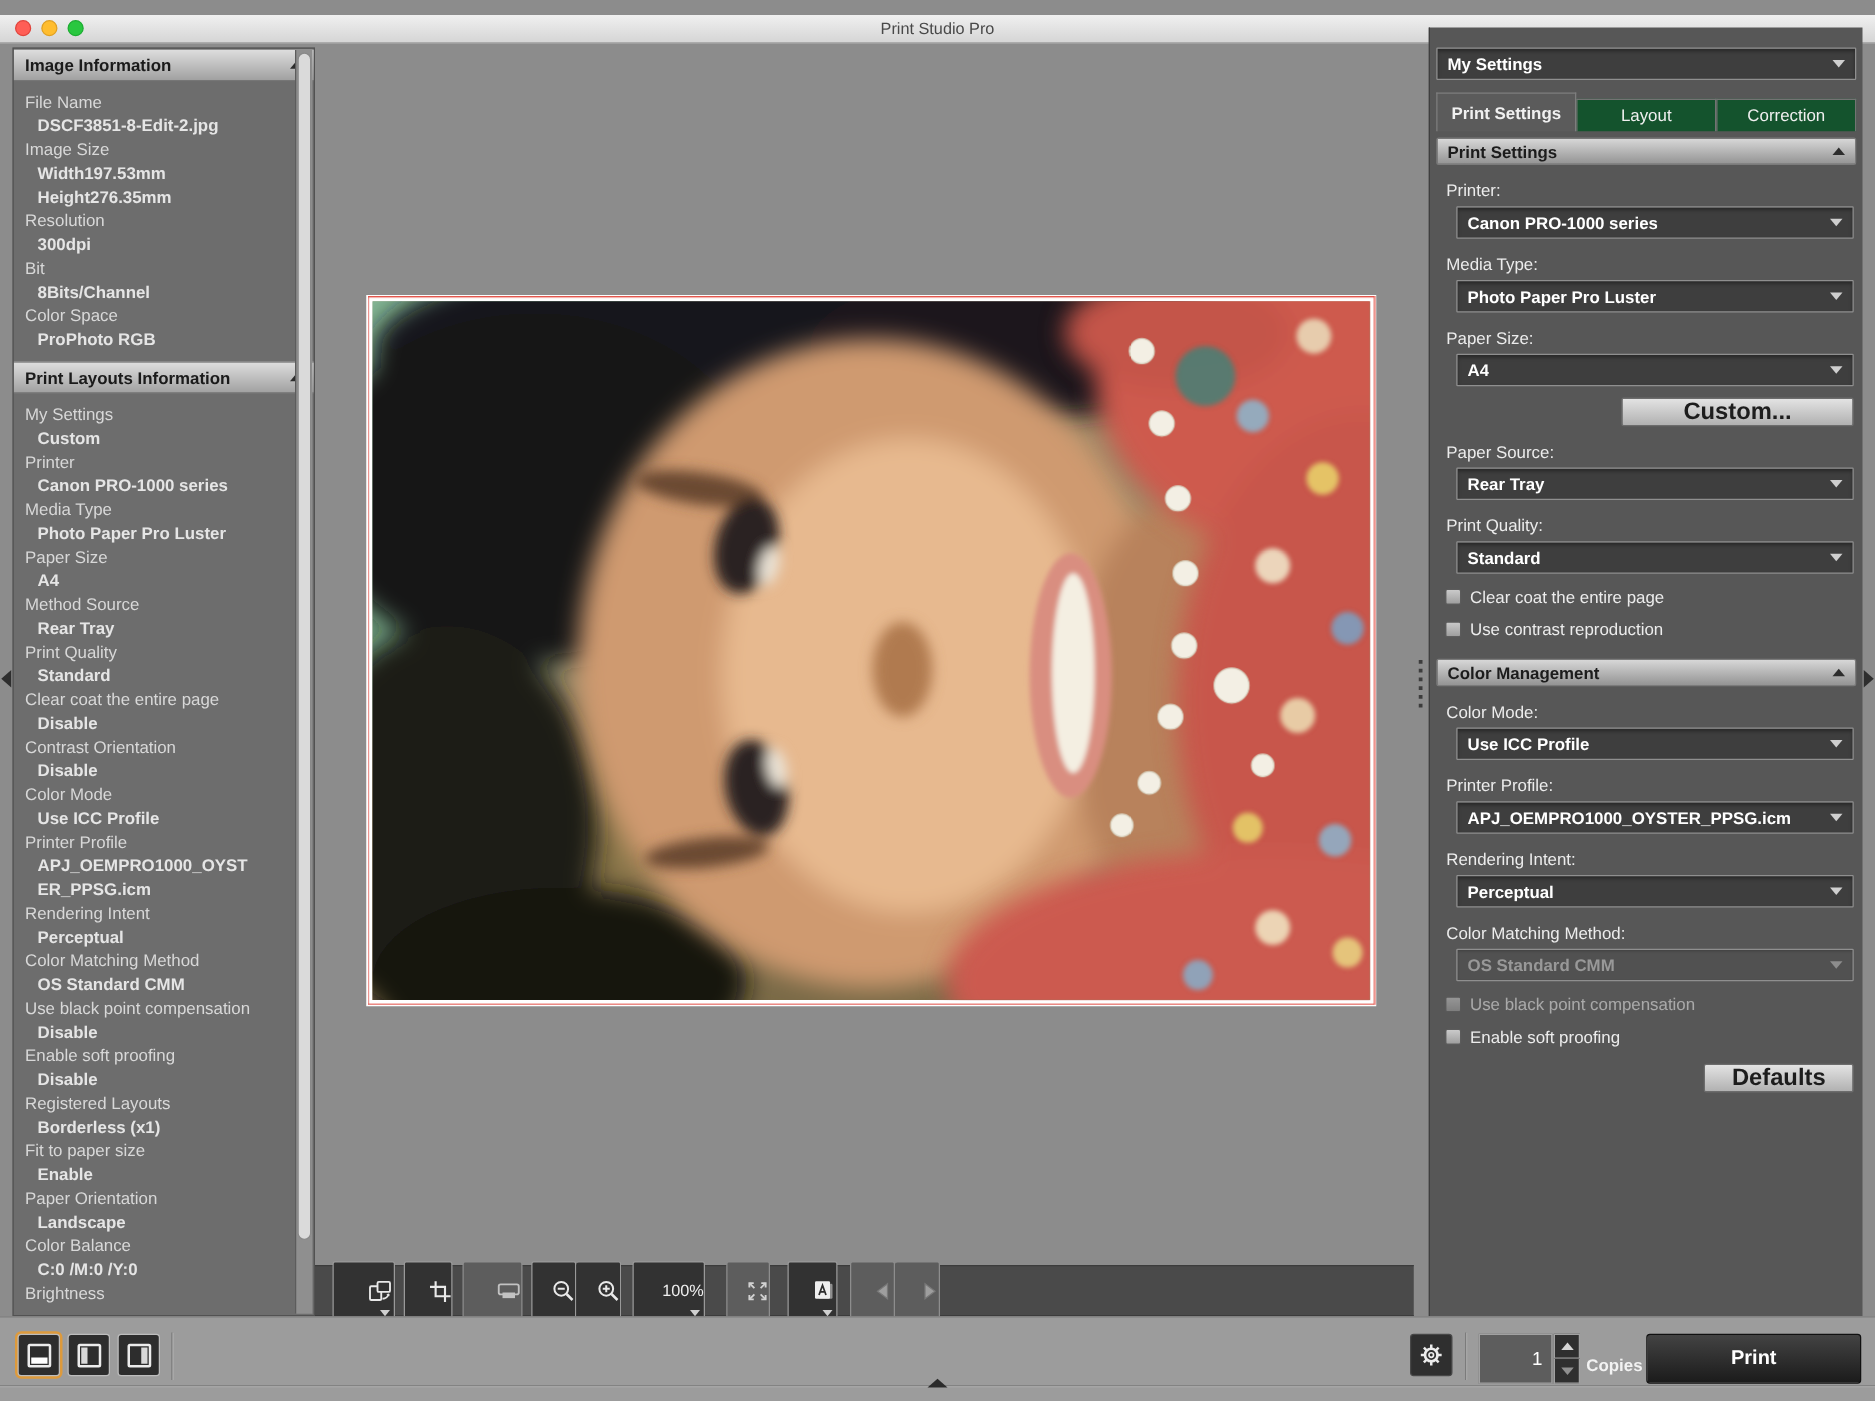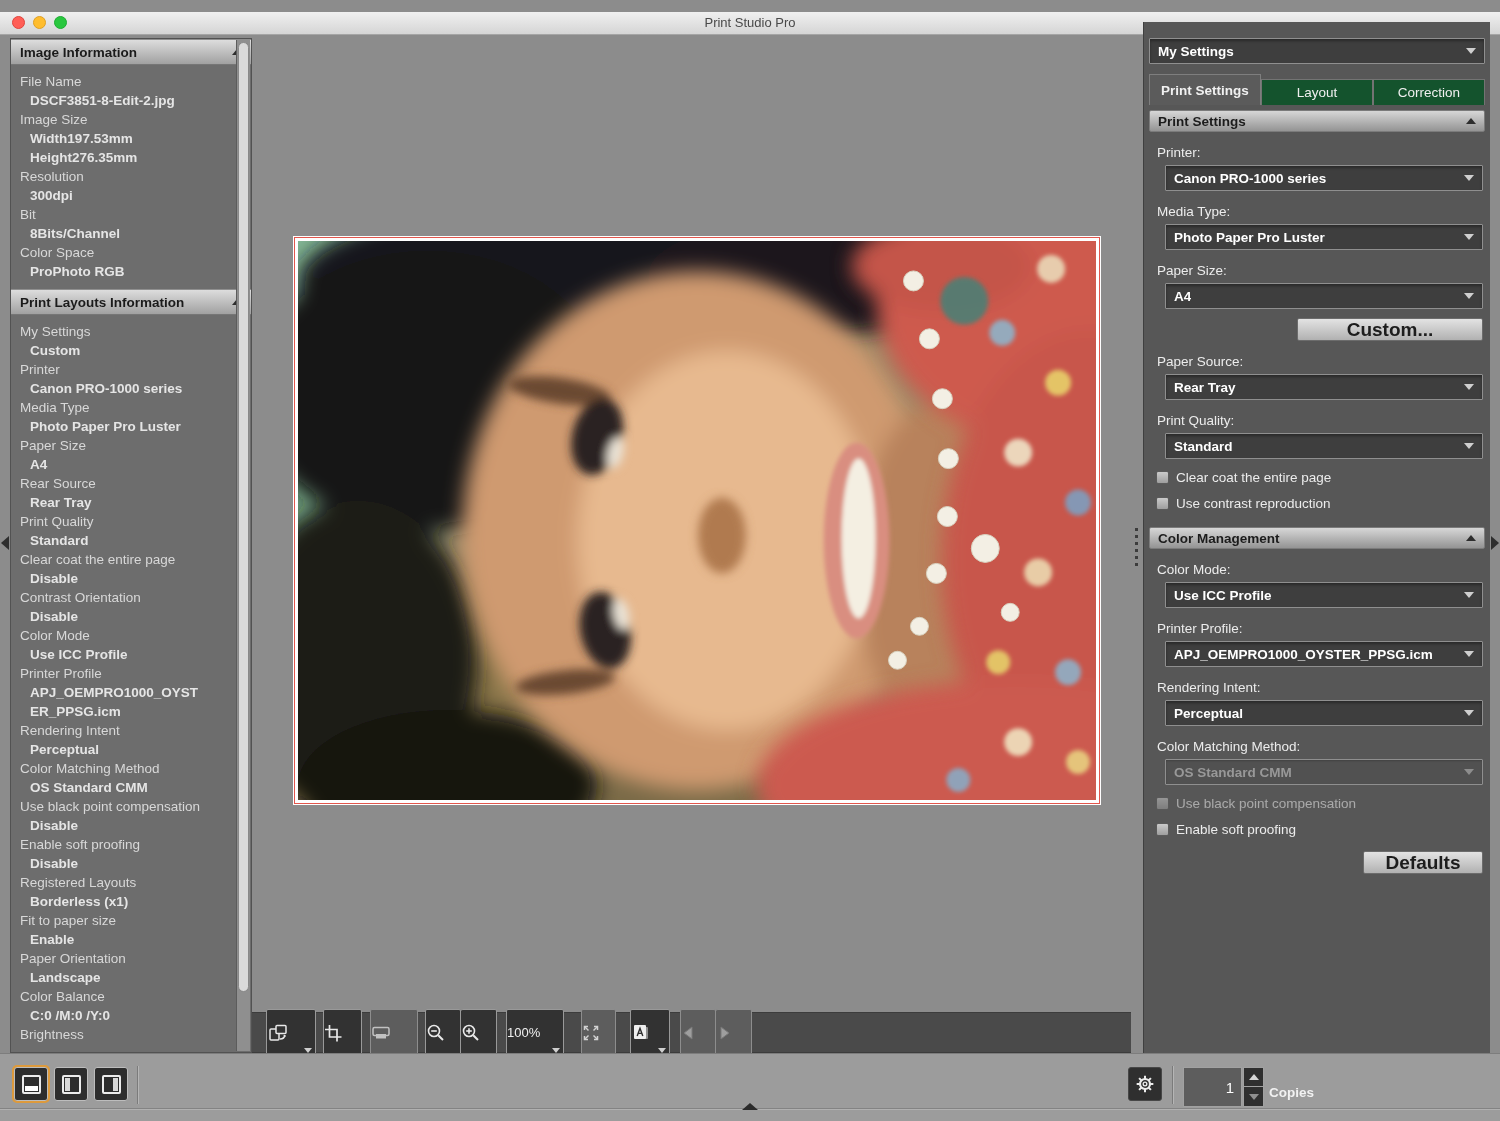--- a/index.html
+++ b/index.html
@@ -42,21 +42,21 @@
   .paper{position:absolute;left:293px;top:236px;width:808px;height:569px;
     background:#ffffff;box-sizing:border-box;padding:5px;}
   .paper::before{content:"";position:absolute;left:1px;top:1px;right:1px;bottom:1px;
     border:1px solid #e2564d;pointer-events:none;}
   .photo{width:100%;height:100%;display:block;}
   
   .toolbar{position:absolute;left:252px;top:1012px;width:879px;height:41px;
     background:#4a4a4a;border-top:1px solid #3c3c3c;border-bottom:1px solid #3c3c3c;
     box-sizing:border-box;display:flex;align-items:center;padding-left:14px;}
   .tbtn{height:48px;background:#323232;border:1px solid #999999;border-radius:2px;
-    display:flex;align-items:center;justify-content:flex-start;position:relative;
+    display:flex;align-items:center;justify-content:flex-end;position:relative;
     box-sizing:border-box;flex:none;}
   .tbtn.disabled{background:#5d5d5d;border-color:#8d8d8d;}
   .tbtn .corner{position:absolute;right:3px;bottom:3px;width:0;height:0;
     border-left:4px solid transparent;border-right:4px solid transparent;border-top:5px solid #cfcfcf;}
   .tgroup{display:flex;flex:none;}
   .tgroup .tbtn + .tbtn{border-left:none;}
   .zoom-text{font-size:13px;color:#efefef;}
   
   .rpanel{position:absolute;left:1143px;top:22px;width:347px;height:1031px;
     background:#575757;border-left:1px solid #3f3f3f;box-sizing:border-box;color:#ececec;}
@@ -179,21 +179,21 @@
   </div>
   <div class="info-rows" id="print-info-rows">
       <div class="info-label">My Settings</div>
       <div class="info-value">Custom</div>
       <div class="info-label">Printer</div>
       <div class="info-value">Canon PRO-1000 series</div>
       <div class="info-label">Media Type</div>
       <div class="info-value">Photo Paper Pro Luster</div>
       <div class="info-label">Paper Size</div>
       <div class="info-value">A4</div>
-      <div class="info-label">Rear Source</div>
+      <div class="info-label">Method Source</div>
       <div class="info-value">Rear Tray</div>
       <div class="info-label">Print Quality</div>
       <div class="info-value">Standard</div>
       <div class="info-label">Clear coat the entire page</div>
       <div class="info-value">Disable</div>
       <div class="info-label">Contrast Orientation</div>
       <div class="info-value">Disable</div>
       <div class="info-label">Color Mode</div>
       <div class="info-value">Use ICC Profile</div>
       <div class="info-label">Printer Profile</div>
@@ -537,16 +537,17 @@
   <div class="stepper">
     <div class="step up">
         <span class="t"></span>
       </div>
     <div class="step down">
         <span class="t"></span>
       </div>
   </div>
   <div class="copies-label">Copies</div>
 
+  <div class="printbtn">Print</div>
 
   <div class="bottom-groove"></div>
   <div class="bottom-handle"></div>
 </div>
 
 </body></html>

